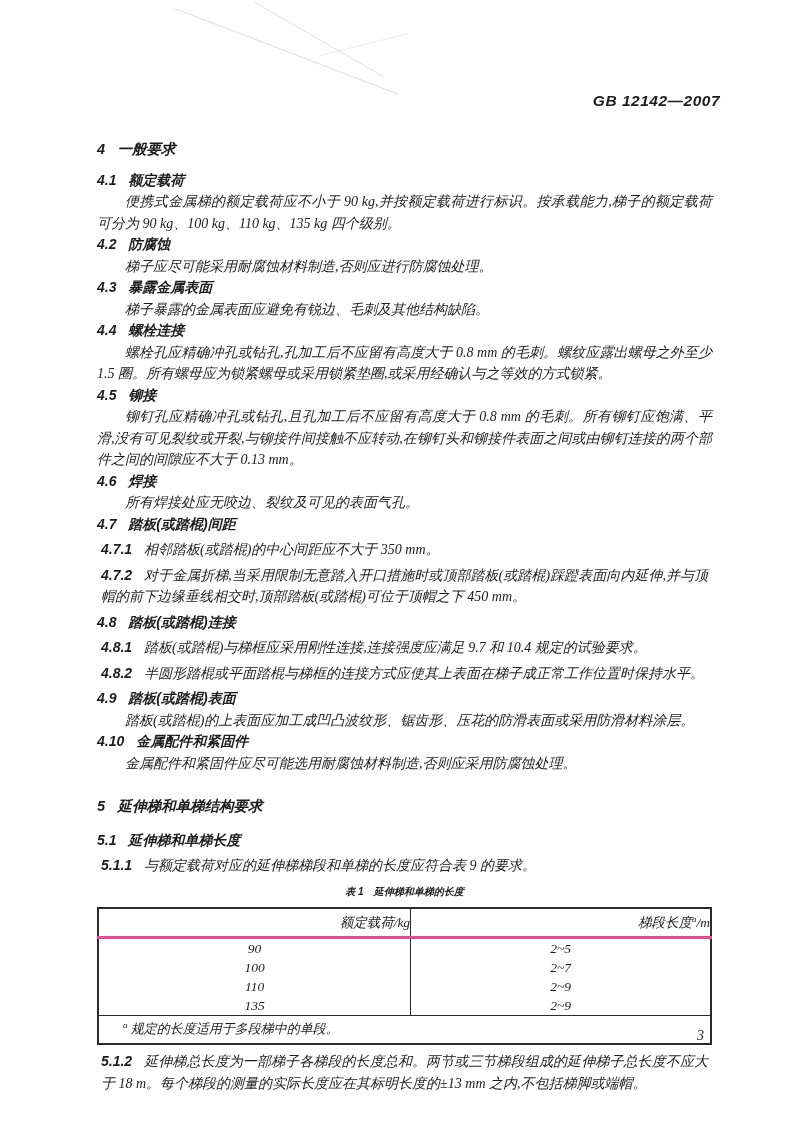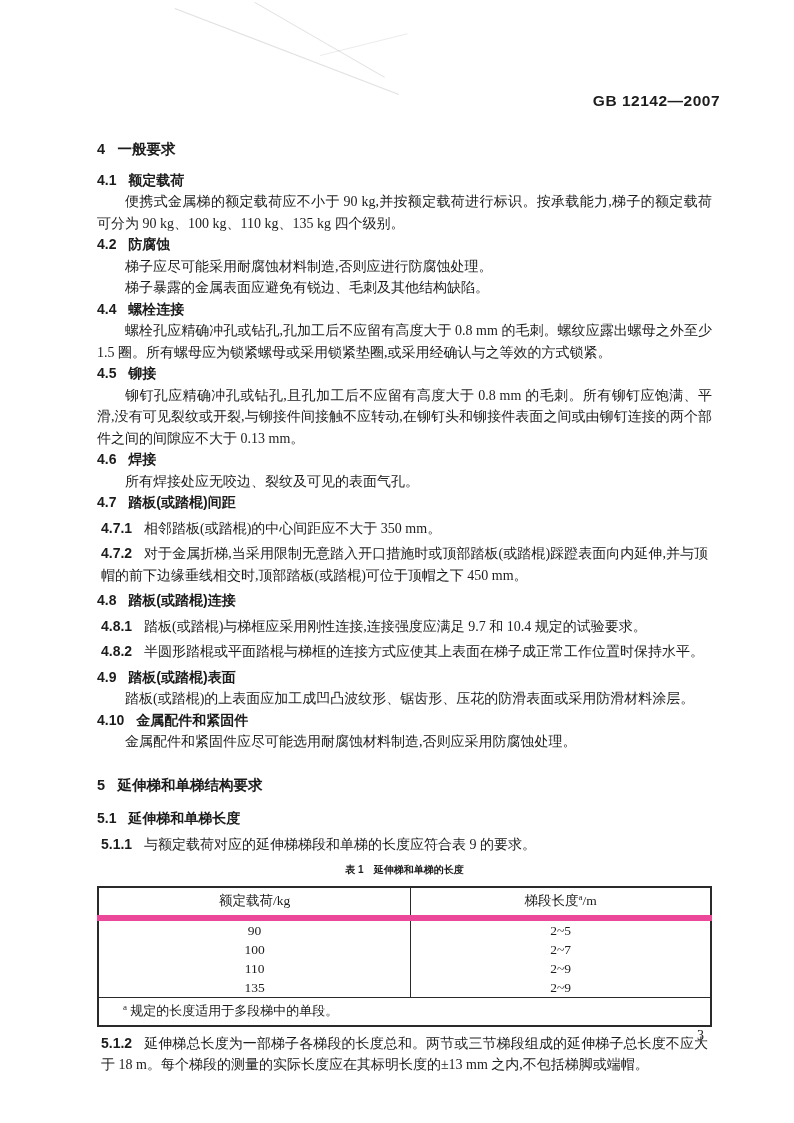--- a/index.html
+++ b/index.html
@@ -8,20 +8,21 @@
     background: #ffffff;
   }
   .page {
     position: relative;
     width: 794px;
     height: 1123px;
     background: #ffffff;
     color: #1c1c1c;
     font-family: "Liberation Serif", "DejaVu Serif", serif;
     overflow: hidden;
+    font-style: italic;
   }
   
   .scratch {
     position: absolute;
     height: 1px;
     background: rgba(70,70,70,0.16);
     pointer-events: none;
   }
   .scratch-1 { left: 175px; top: 8px; width: 240px; transform: rotate(21deg); transform-origin: left top; }
   .scratch-2 { left: 255px; top: 2px; width: 150px; transform: rotate(30deg); transform-origin: left top; }
@@ -82,24 +83,24 @@
   .tbl-caption .cap-label { margin-right: 1em; }
   table.tbl {
     width: 100%;
     border-collapse: collapse;
     border: 2px solid #2a2a2a;
     font-size: 13.5px;
     margin: 0 0 6px 0;
   }
   table.tbl th {
     font-weight: normal;
-    border-bottom: 6px solid #ec4899;
+    border-bottom: 3px solid #ec4899;
     height: 27px;
     padding: 0;
-    text-align: center;
+    text-align: right;
   }
   table.tbl .c1 {
     border-right: 1px solid #2a2a2a;
     width: 51%;
   }
   table.tbl td {
     text-align: center;
     height: 19px;
     line-height: 19px;
     padding: 0;
@@ -137,20 +138,21 @@
   <main class="content">
 
     <div class="hd chapter"><span class="num">4</span><span>一般要求</span></div>
 
     <div class="hd h2"><span class="num">4.1</span><span>额定载荷</span></div>
     <p class="para">便携式金属梯的额定载荷应不小于 90 kg,并按额定载荷进行标识。按承载能力,梯子的额定载荷可分为 90 kg、100 kg、110 kg、135 kg 四个级别。</p>
 
     <div class="hd h2"><span class="num">4.2</span><span>防腐蚀</span></div>
     <p class="para">梯子应尽可能采用耐腐蚀材料制造,否则应进行防腐蚀处理。</p>
 
+    <div class="hd h2"><span class="num">4.3</span><span>暴露金属表面</span></div>
     <p class="para">梯子暴露的金属表面应避免有锐边、毛刺及其他结构缺陷。</p>
 
     <div class="hd h2"><span class="num">4.4</span><span>螺栓连接</span></div>
     <p class="para">螺栓孔应精确冲孔或钻孔,孔加工后不应留有高度大于 0.8 mm 的毛刺。螺纹应露出螺母之外至少 1.5 圈。所有螺母应为锁紧螺母或采用锁紧垫圈,或采用经确认与之等效的方式锁紧。</p>
 
     <div class="hd h2"><span class="num">4.5</span><span>铆接</span></div>
     <p class="para">铆钉孔应精确冲孔或钻孔,且孔加工后不应留有高度大于 0.8 mm 的毛刺。所有铆钉应饱满、平滑,没有可见裂纹或开裂,与铆接件间接触不应转动,在铆钉头和铆接件表面之间或由铆钉连接的两个部件之间的间隙应不大于 0.13 mm。</p>
 
     <div class="hd h2"><span class="num">4.6</span><span>焊接</span></div>
     <p class="para">所有焊接处应无咬边、裂纹及可见的表面气孔。</p>

